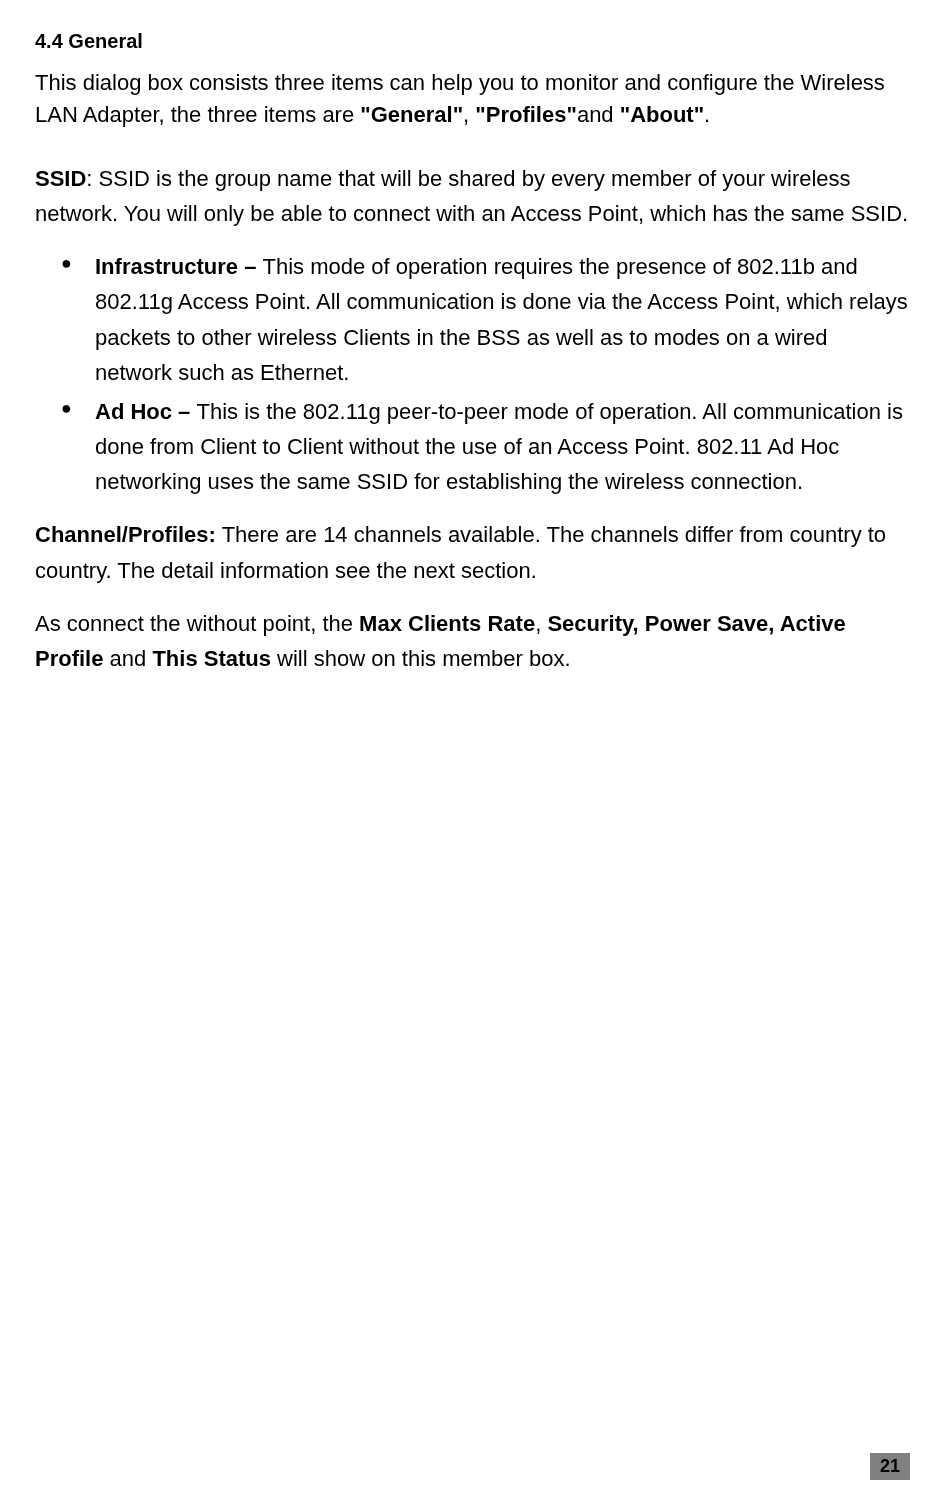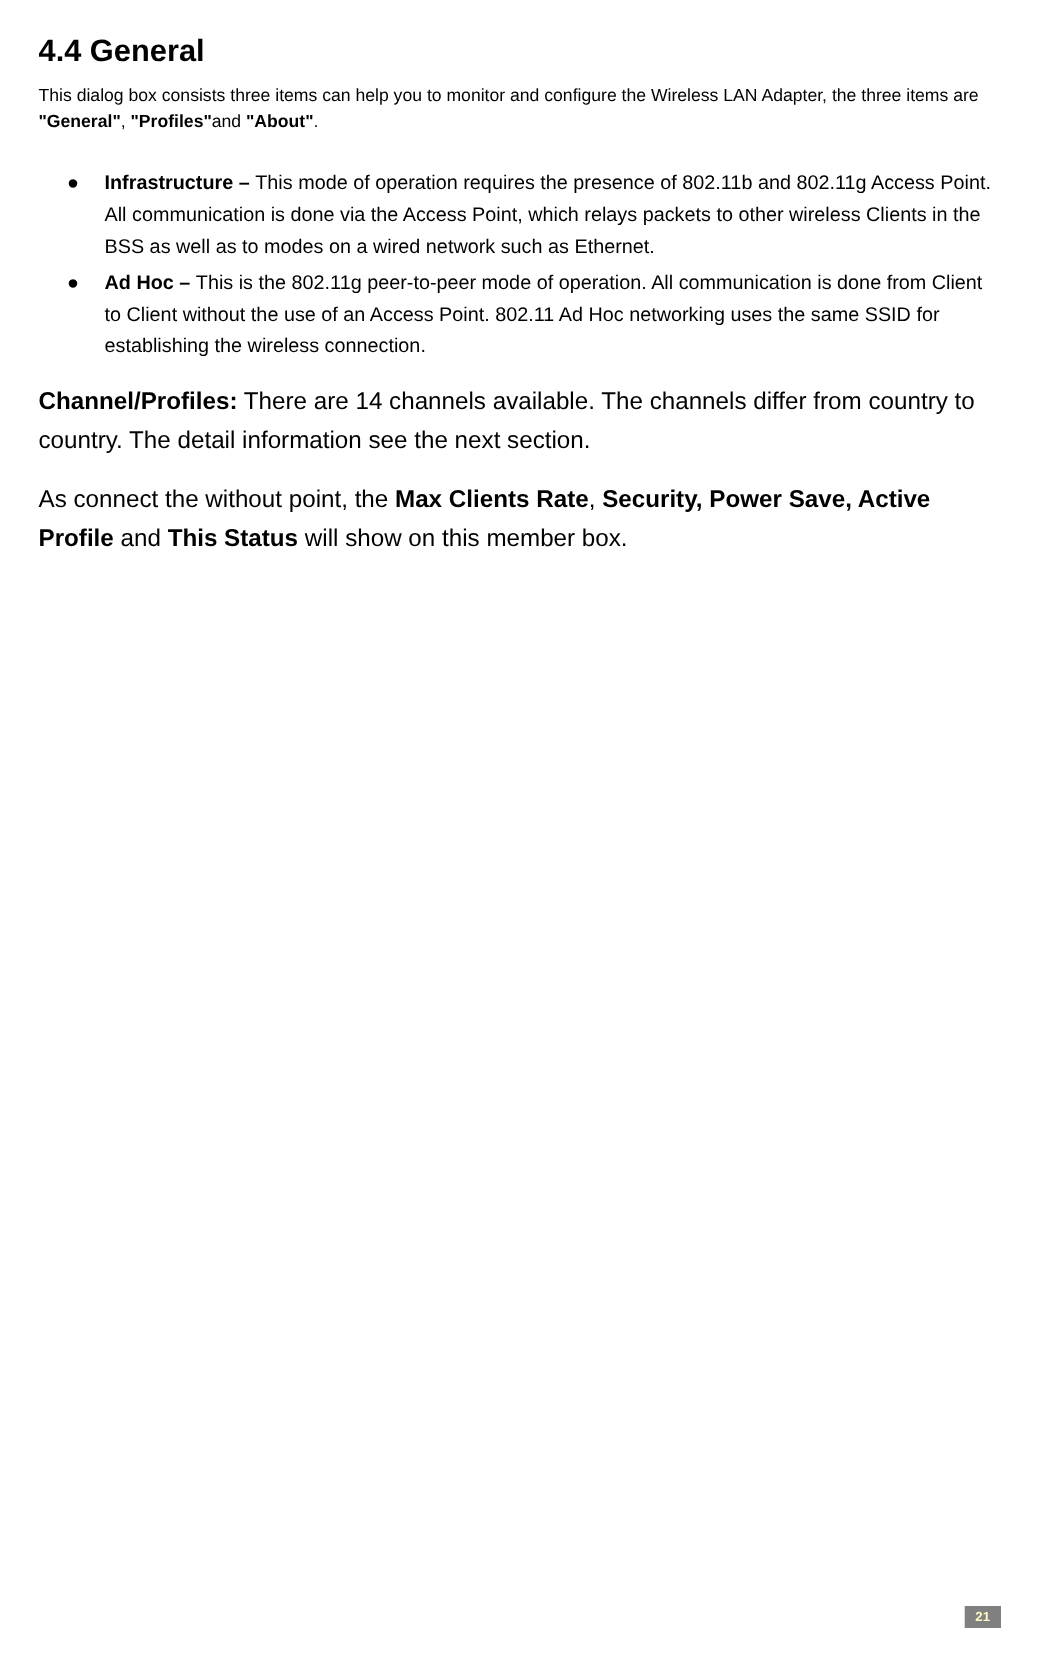--- a/index.html
+++ b/index.html
@@ -10,26 +10,26 @@
     body {
       font-family: Arial, Helvetica, sans-serif;
       background: #ffffff;
       width: 945px;
       height: 1510px;
       padding: 30px 35px 30px 35px;
       position: relative;
       color: #000000;
     }
     .section-heading {
-      font-size: 28px;
+      font-size: 20px;
       font-weight: bold;
       margin-bottom: 14px;
     }
     .intro-text {
-      font-size: 16px;
+      font-size: 22px;
       line-height: 1.45;
       margin-bottom: 30px;
     }
     .bold {
       font-weight: bold;
     }
     .para {
       font-size: 22px;
       line-height: 1.6;
       margin-bottom: 2px;
@@ -37,54 +37,57 @@
     .para-group {
       margin-bottom: 18px;
     }
     .bullet-list {
       list-style: none;
       padding-left: 32px;
       margin-top: 8px;
       margin-bottom: 18px;
     }
     .bullet-list li {
-      font-size: 18px;
+      font-size: 22px;
       line-height: 1.6;
       position: relative;
       padding-left: 28px;
       margin-bottom: 4px;
     }
     .bullet-list li::before {
       content: "●";
       position: absolute;
       left: -6px;
       top: 0;
       font-size: 18px;
     }
     .page-number {
       position: absolute;
       bottom: 30px;
       right: 35px;
       background: #808080;
-      color: #fef9c3;
+      color: #000000;
       font-weight: bold;
-      font-size: 12px;
+      font-size: 18px;
       padding: 3px 10px;
     }
   </style>
 </head>
 <body>
 
 <h2 class="section-heading">4.4  General</h2>
 
 <p class="intro-text">
   <span>This dialog box consists three items can help you to monitor and configure the Wireless LAN Adapter, the three items are </span><span class="bold">"General"</span><span>, </span><span class="bold">"Profiles"</span><span>and </span><span class="bold">"About"</span><span>.</span>
 </p>
 
 <div class="para-group">
+  <p class="para">
+    <span class="bold">SSID</span><span>: SSID is the group name that will be shared by every member of your wireless network. You will only be able to connect with an Access Point, which has the same SSID.</span>
+  </p>
 </div>
 
 <ul class="bullet-list">
   <li>
     <span class="bold">Infrastructure – </span><span>This mode of operation requires the presence of 802.11b and 802.11g Access Point. All communication is done via the Access Point, which relays packets to other wireless Clients in the BSS as well as to modes on a wired network such as Ethernet.</span>
   </li>
   <li>
     <span class="bold">Ad Hoc – </span><span>This is the 802.11g peer-to-peer mode of operation. All communication is done from Client to Client without the use of an Access Point. 802.11 Ad Hoc networking uses the same SSID for establishing the wireless connection.</span>
   </li>
 </ul>

